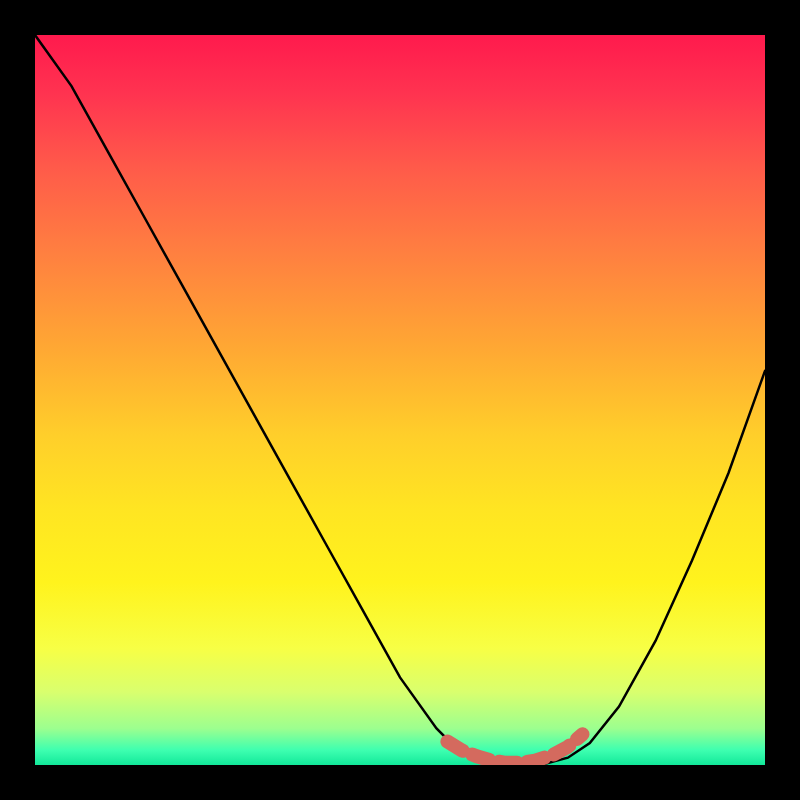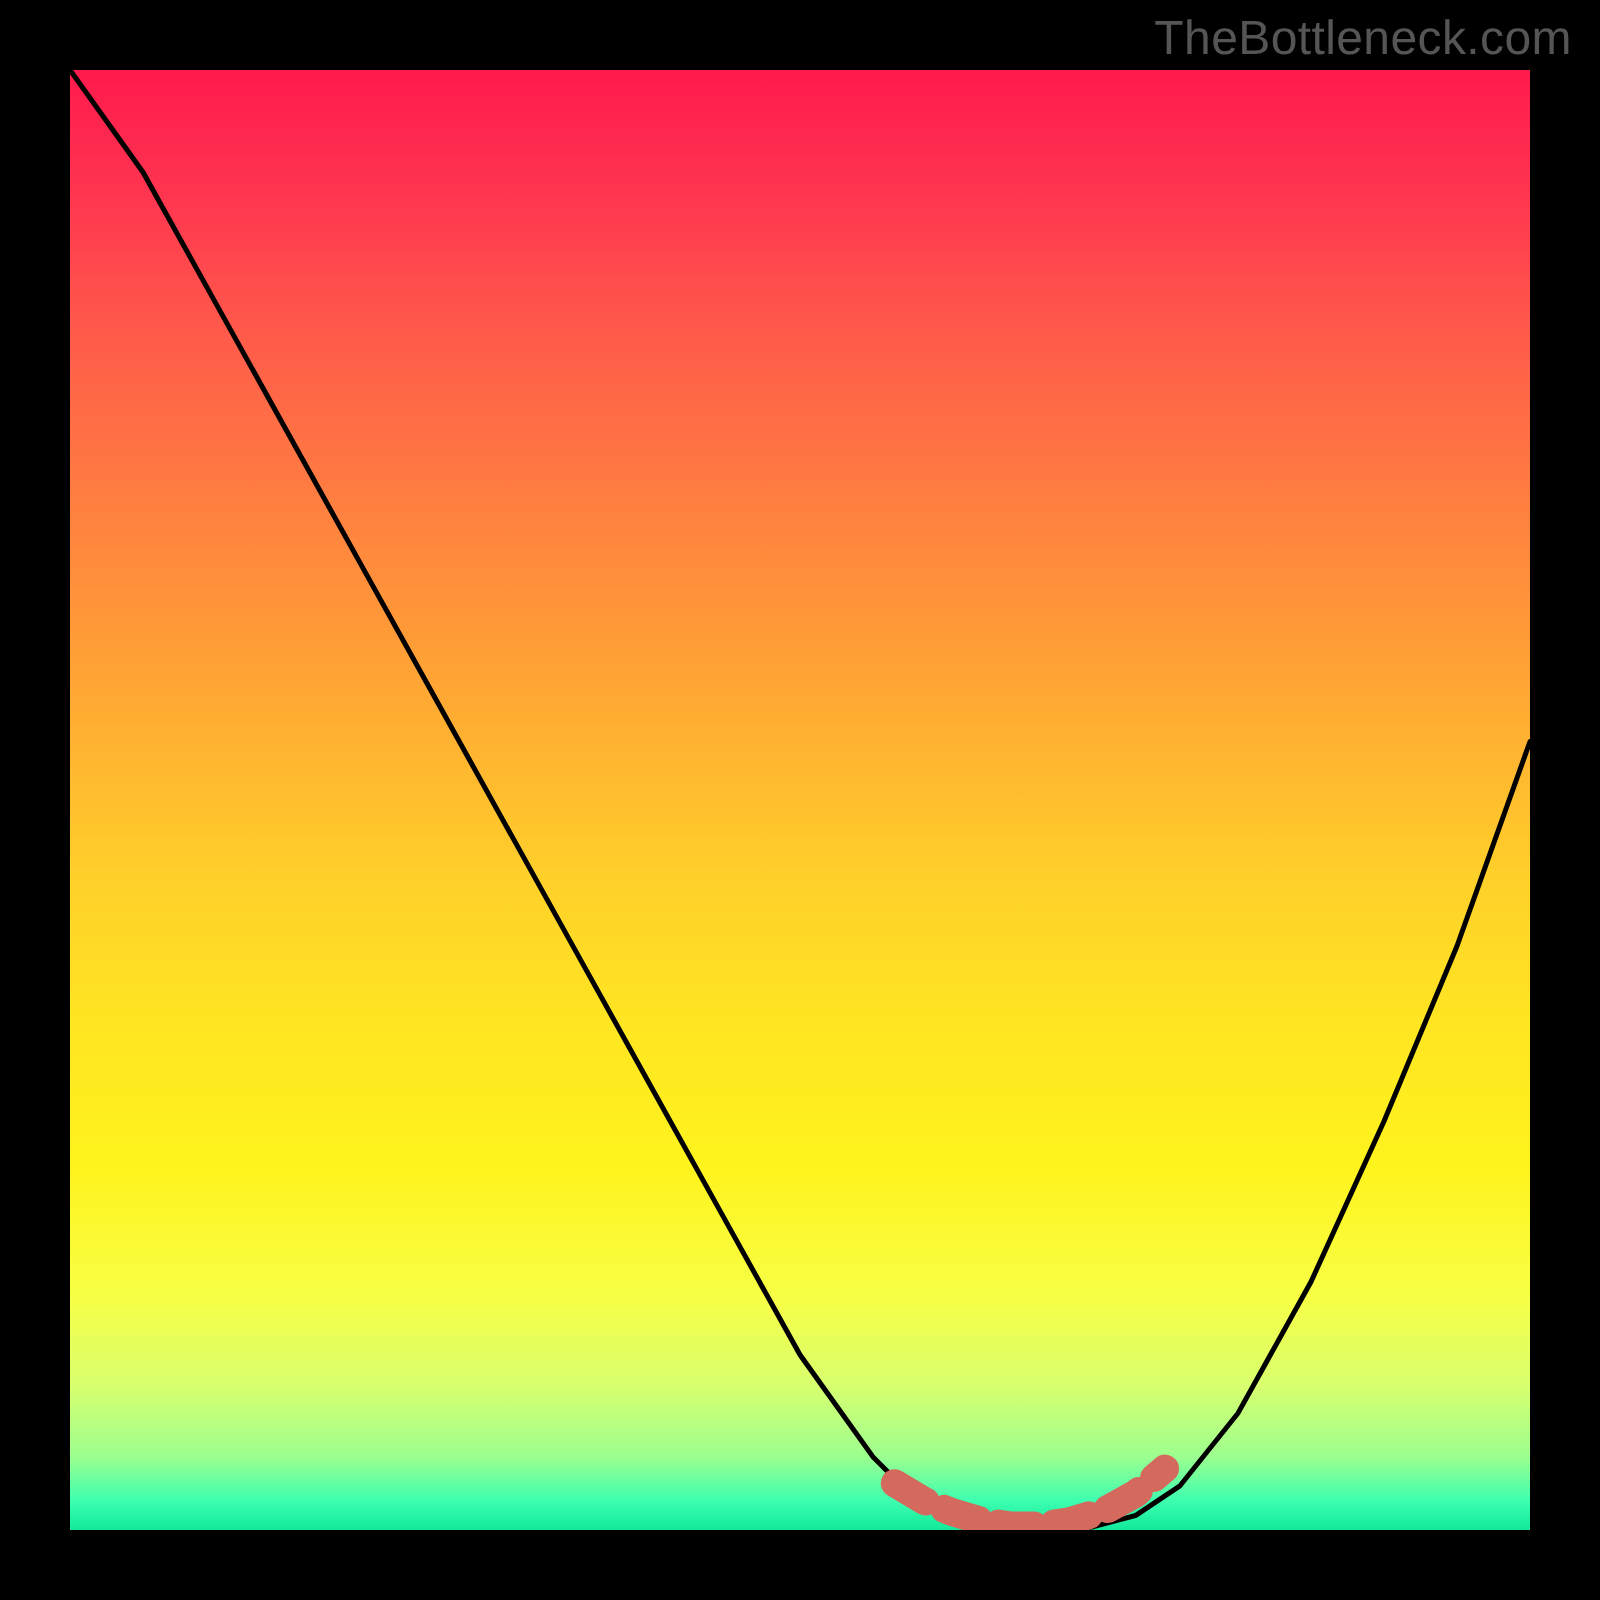--- a/index.html
+++ b/index.html
@@ -55,21 +55,20 @@
     color: #555;
     font-size: 24px;
     letter-spacing: 0.2px;
     user-select: none;
   }
 </style>
 </head>
 <body>
 
 <div class="frame">
-  <div class="watermark">TheBottleneck.com</div>
   <div class="plot">
     <svg viewBox="0 0 730 730">
       <path id="curve-path" fill="none" stroke="#000" stroke-width="2.5" stroke-linecap="round" d="M0.0 0.0 L36.5 51.1 L73.0 116.8 L109.5 182.5 L146.0 248.2 L182.5 313.9 L219.0 379.6 L255.5 445.3 L292.0 511.0 L328.5 576.7 L365.0 642.4 L401.5 693.5 L423.4 715.4 L438.0 724.2 L459.9 728.5 L474.5 730.0 L496.4 730.0 L511.0 728.5 L532.9 722.7 L554.8 708.1 L584.0 671.6 L620.5 605.9 L657.0 525.6 L693.5 438.0 L730.0 335.8"></path>
       <g id="valley-dots">
           <path d="M412.4 706.6 L427.0 715.4 L441.6 721.2 L456.3 725.6 L470.9 727.8 L485.5 727.8 L500.1 725.6 L518.3 719.8 L532.9 711.8 L547.5 699.3" fill="none" stroke="#d46a5e" stroke-width="14" stroke-linecap="round" stroke-linejoin="round" stroke-dasharray="18 10"></path>
         </g>
     </svg>
   </div>
 </div>
 

